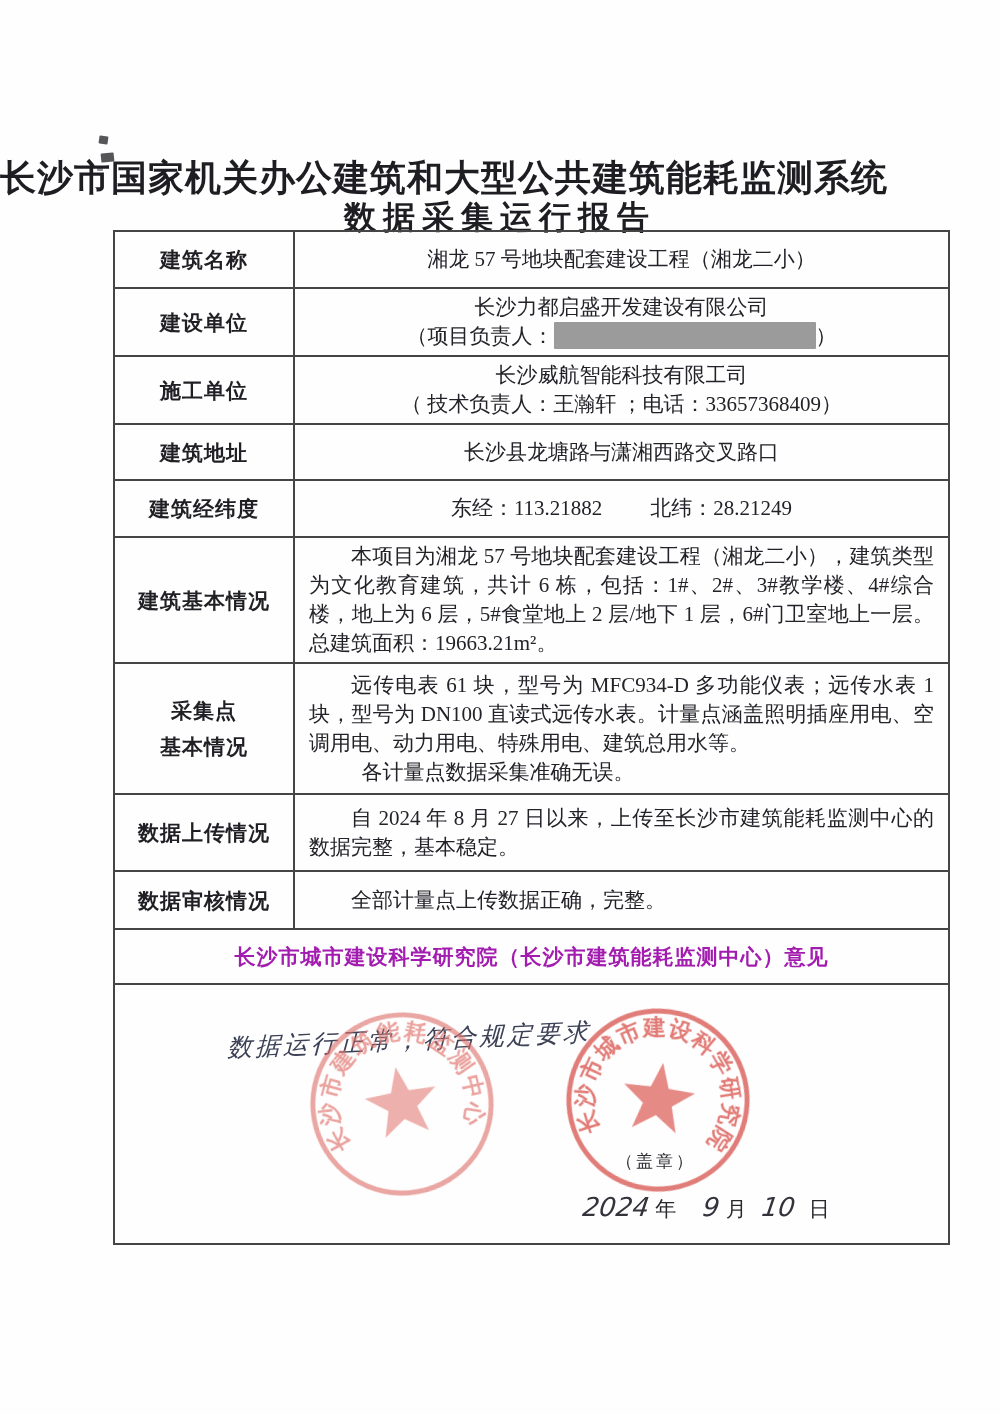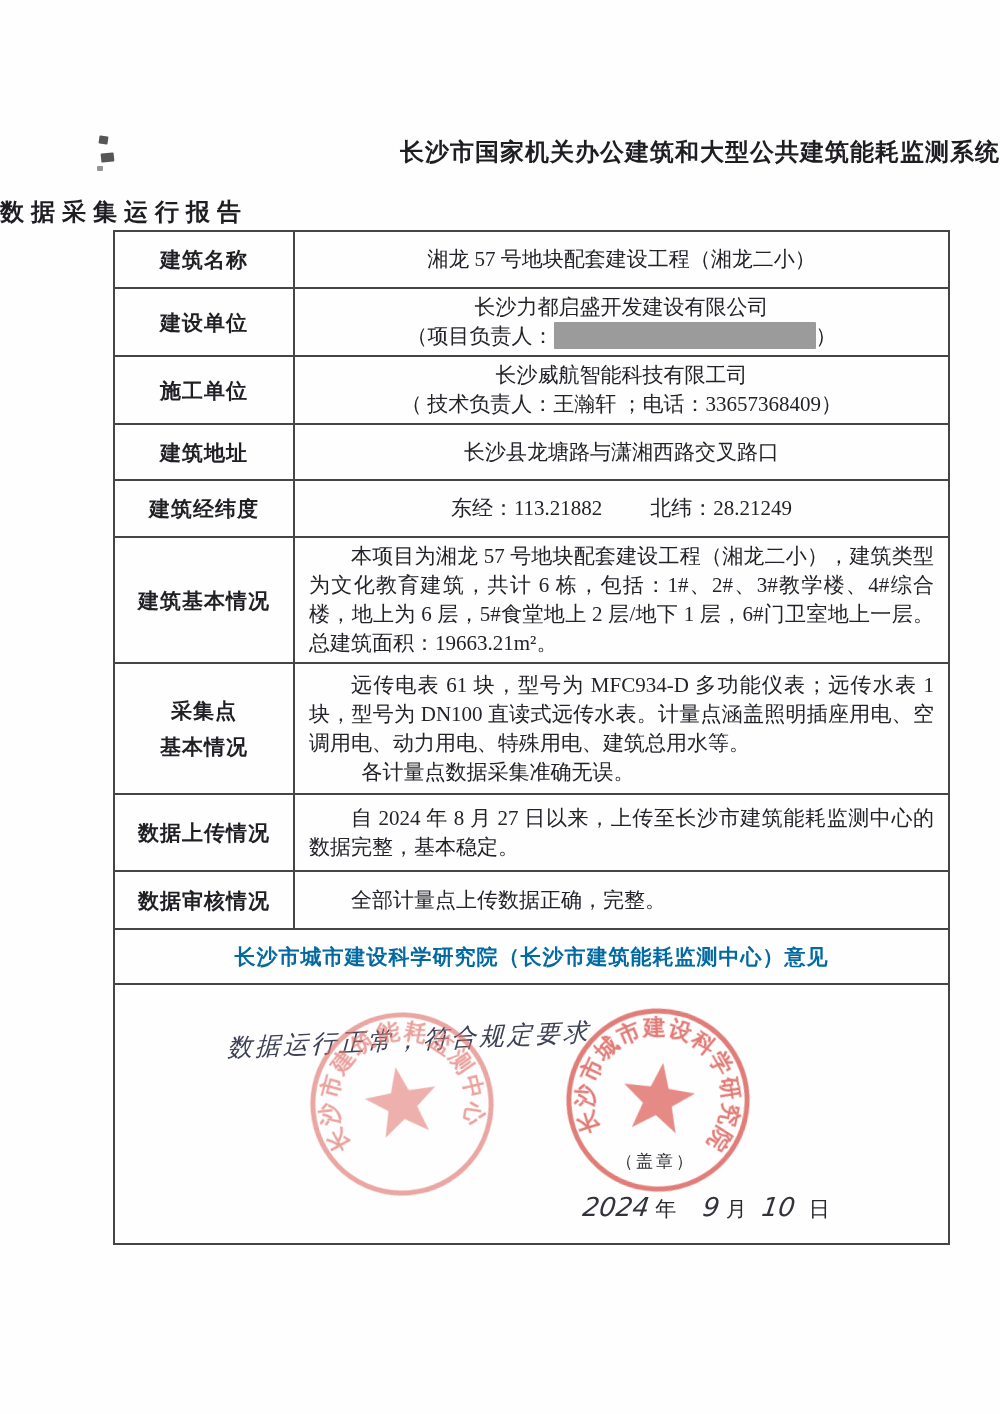--- a/index.html
+++ b/index.html
@@ -5,29 +5,30 @@
   html,body{margin:0;padding:0;background:#ffffff;}
   .page{
     position:relative;
     width:1000px;height:1414px;
     background:#fefefe;
     overflow:hidden;
     font-family:"Liberation Serif", serif;
     color:#26262a;
   }
   .doc-title{
-    position:absolute;left:0;top:136px;width:100%;
-    text-align:right;
-    font-family:"Liberation Sans", sans-serif;
-    font-weight:700;font-size:24px;letter-spacing:1px;color:#1d1d22;
+    position:absolute;left:0;top:154px;width:100%;
+    text-align:left;
+    font-family:"Liberation Sans", sans-serif;
+    font-weight:700;font-size:36px;letter-spacing:1px;color:#1d1d22;
   }
   .doc-subtitle{
     position:absolute;left:0;top:196px;width:100%;
-    font-family:"Liberation Sans", sans-serif;
-    font-weight:700;font-size:24px;letter-spacing:7px;color:#1d1d22;
+    text-align:center;
+    font-family:"Liberation Sans", sans-serif;
+    font-weight:700;font-size:32px;letter-spacing:7px;color:#1d1d22;
   }
   table.report{
     position:absolute;left:113px;top:230px;
     width:775px;table-layout:fixed;
     border-collapse:collapse;
   }
   table.report td{
     border:2px solid #454545;
     vertical-align:middle;
     font-size:21px;line-height:29px;
@@ -45,21 +46,21 @@
   td.val{width:625px;color:#222228;margin-left:43px;}
   .center{text-align:center;}
   .para{text-indent:2em;text-align:justify;margin:0;}
   .para2{text-indent:2.5em;text-align:left;margin:0;}
   .r1{height:57px;} .r2{height:64px;} .r3{height:60px;} .r4{height:56px;}
   .r5{height:57px;} .r6{height:117px;} .r7{height:60px;} .r8{height:131px;}
   .r9{height:77px;} .r10{height:58px;} .r11{height:55px;} .r12{height:260px;}
   .opinion-header{
     text-align:center;
     font-family:"Liberation Sans", sans-serif;
-    font-weight:700;font-size:22px;color:#0369a1;letter-spacing:1px;
+    font-weight:700;font-size:22px;color:#a21caf;letter-spacing:1px;
   }
   .lbl-2line span{display:block;line-height:36px;}
   .coord-gap{display:inline-block;width:48px;}
   .redact{
     display:inline-block;vertical-align:-6px;
     width:262px;height:27px;background:#9b9b9b;border-radius:1px;
   }
   .stamp-cell{position:relative;padding:0;}
   .hand-note{
     position:absolute;left:112px;top:38px;width:470px;

